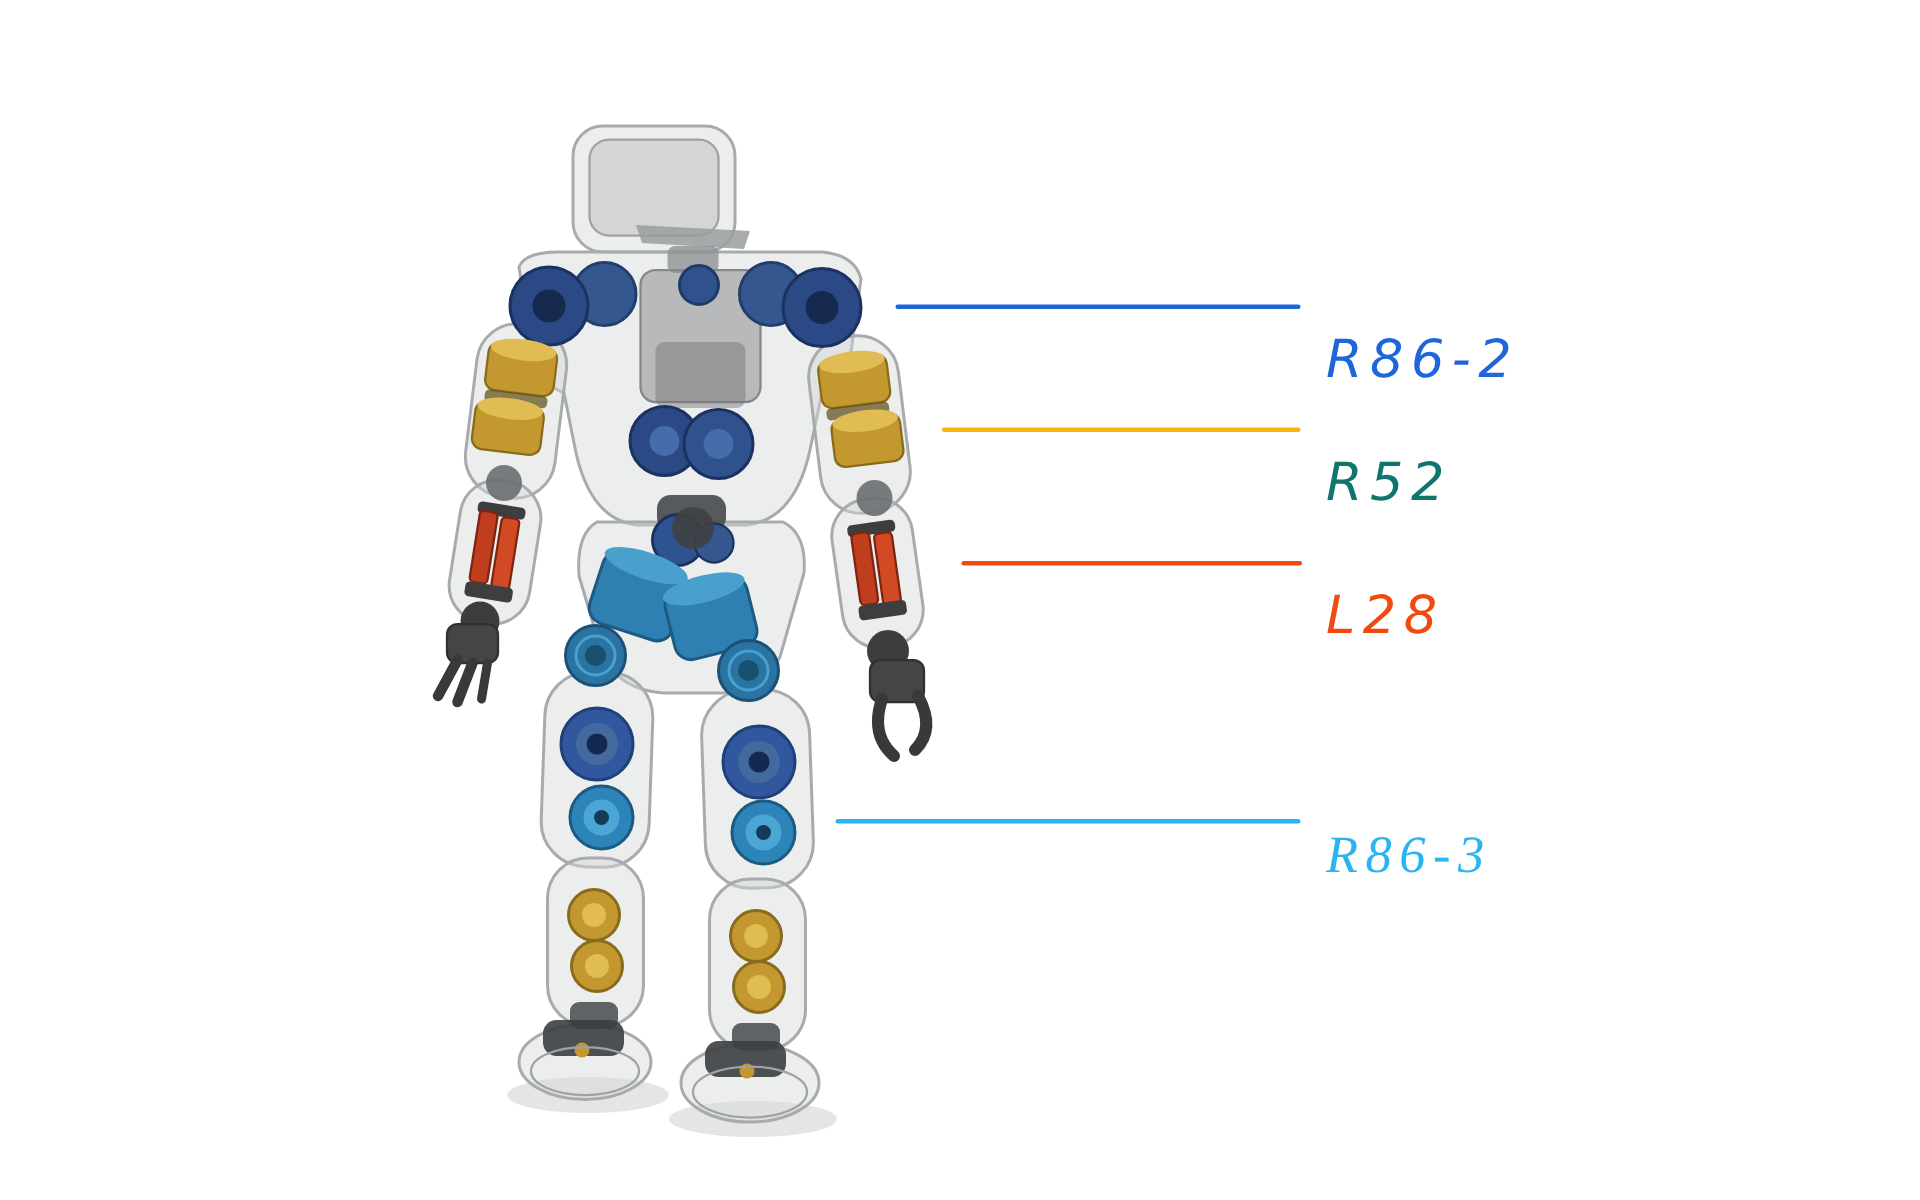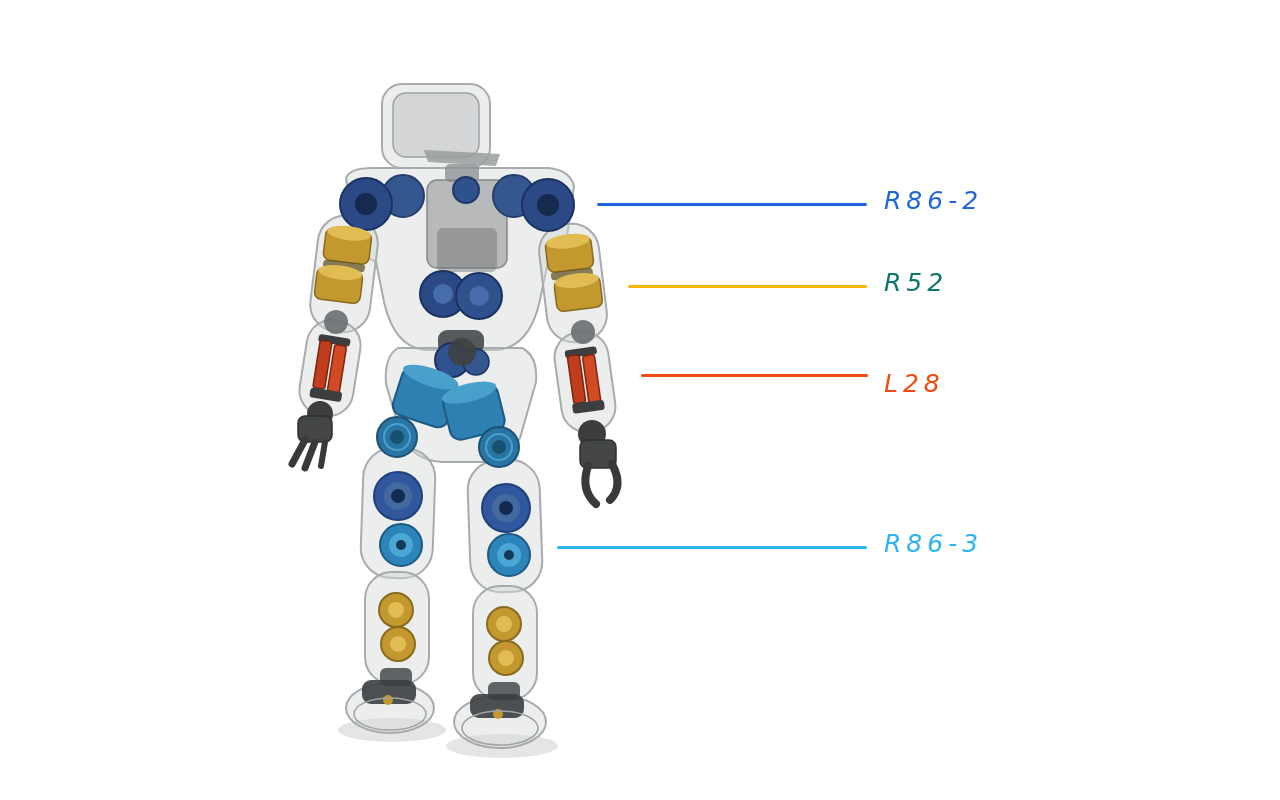--- a/index.html
+++ b/index.html
@@ -3,34 +3,34 @@
 <meta charset="utf-8">
 <style>
   * { margin: 0; padding: 0; box-sizing: border-box; }
   html, body { width: 1280px; height: 800px; background: #ffffff; overflow: hidden;
                font-family: "DejaVu Sans", "Liberation Sans", sans-serif; }
   .canvas { position: relative; width: 1280px; height: 800px; background: #ffffff; }
   .robot-svg { position: absolute; left: 0; top: 0; }
 
   .callout-line { position: absolute; height: 3px; border-radius: 2px; }
   .callout-label { position: absolute; font-style: italic; font-weight: 500;
-                   font-size: 25px; letter-spacing: 5px; line-height: 1;
-                   white-space: nowrap; }
+                   font-size: 35px; letter-spacing: 5px; line-height: 1;
+                   white-space: nowrap; margin-top: 35px; }
 
   .line-r86-2 { left: 597px; top: 203px; width: 270px; }
   .label-r86-2 { left: 884px; top: 188px; }
 
   .line-r52 { left: 628px; top: 285px; width: 239px; }
   .label-r52 { left: 884px; top: 270px; }
 
   .line-l28 { left: 641px; top: 374px; width: 227px; }
-  .label-l28 { left: 884px; top: 371px; }
+  .label-l28 { left: 884px; top: 359px; }
 
   .line-r86-3 { left: 557px; top: 546px; width: 310px; }
-  .label-r86-3 { left: 884px; top: 531px; }
+  .label-r86-3 { left: 884px; top: 517px; font-family: Liberation Serif, serif; }
 </style>
 </head>
 <body>
 
 <div class="canvas">
 
   <svg class="robot-svg" width="1280" height="800" viewBox="0 0 1280 800">
 
     <g>
       <ellipse cx="392" cy="730" rx="54" ry="12" fill="rgba(0,0,0,0.10)"></ellipse>

